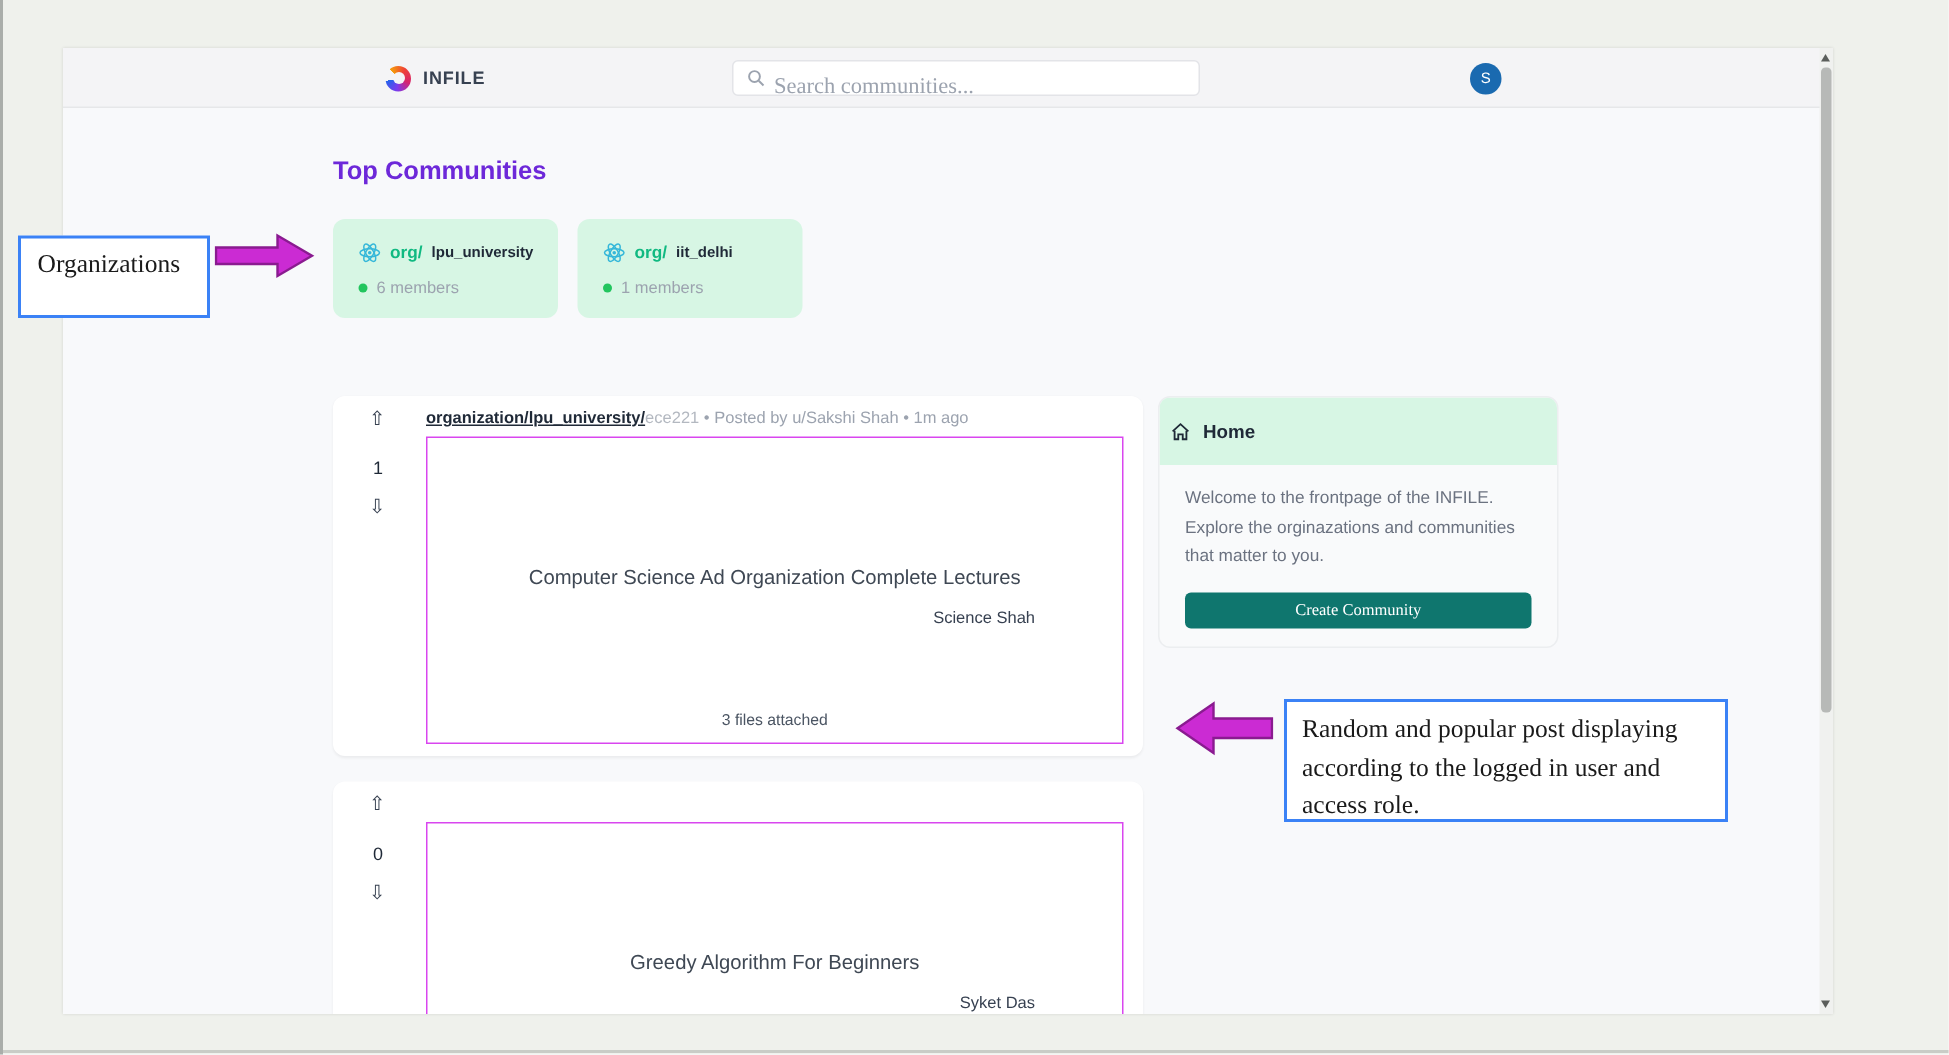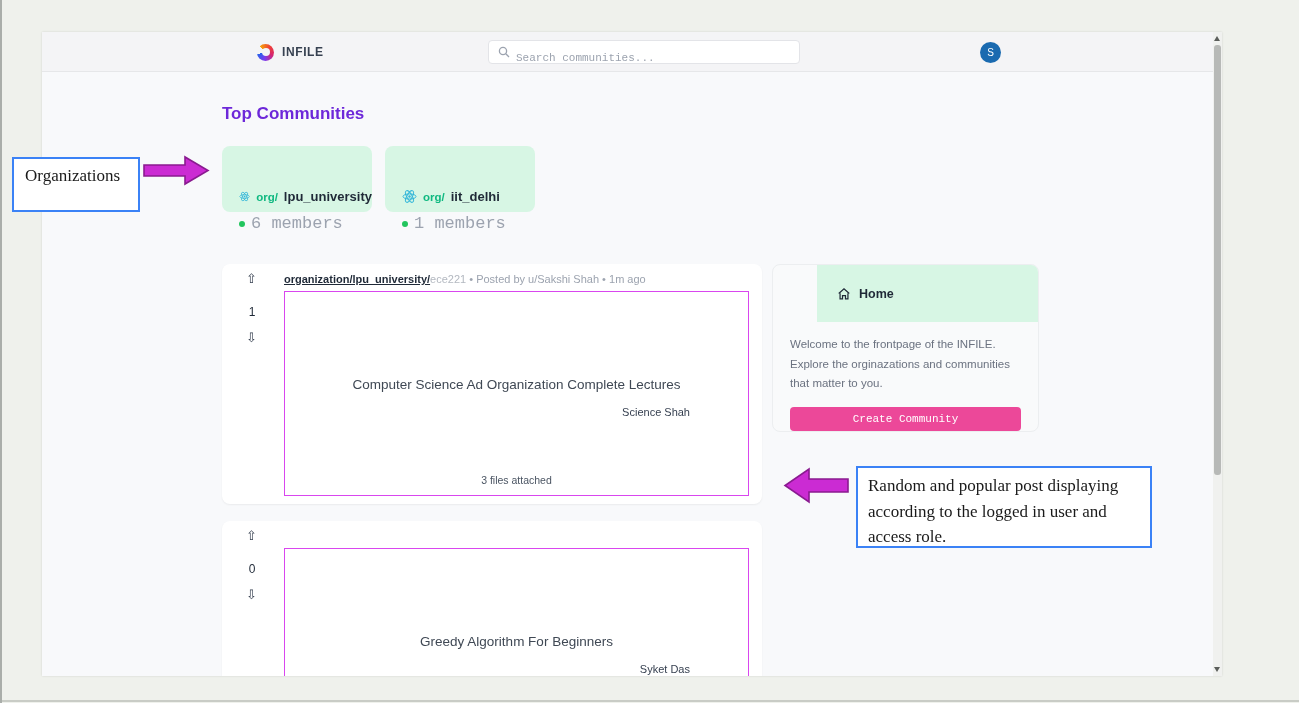--- a/index.html
+++ b/index.html
@@ -28,44 +28,44 @@
     position:relative;
   }
   .logo-swirl::after { content:""; position:absolute; left:4.5px; top:4.5px; width:8px; height:8px; border-radius:50%; background:#f4f4f6; }
   .brand-name { font-size:12px; font-weight:bold; color:#374151; letter-spacing:.6px; }
 
   .search-box {
     position:absolute; left:446px; top:8px; width:312px; height:24px;
     background:#ffffff; border:1px solid #e3e4e8; border-radius:4px;
     display:flex; align-items:center; padding:0 9px; gap:6px;
   }
-  .search-box input { border:none; outline:none; flex:1; font-size:11px; color:#374151; font-family:Liberation Mono, monospace; background:transparent;margin-top:12px; }
+  .search-box input { border:none; outline:none; flex:1; font-size:15px; color:#374151; font-family:Liberation Serif, serif; background:transparent;margin-top:12px; }
   .search-box input::placeholder { color:#9ca3af; }
 
   .avatar {
     position:absolute; left:938px; top:10px; width:21px; height:21px; border-radius:50%;
     background:#1a6ab0; color:#fff; font-size:10px; display:flex; align-items:center; justify-content:center;
   }
 
   
   .page-heading { position:absolute; left:180px; top:72px; font-size:17px; font-weight:bold; color:#6d28d9; }
 
   
   .community-card {
     position:absolute; top:114px; width:150px; height:66px; background:#d7f6e4; border-radius:8px;
     padding:15px 0 0 17px;
   }
   .community-card.c0 { left:180px; }
   .community-card.c1 { left:343px; }
-  .cc-row { display:flex; align-items:center; gap:6px;margin-top:28px; }
+  .cc-row { display:flex; align-items:center; gap:6px; }
   .cc-prefix { font-size:11.5px; font-weight:bold; color:#10b981; }
-  .cc-name { font-size:13px; font-weight:bold; color:#1f2937; }
+  .cc-name { font-size:10px; font-weight:bold; color:#1f2937; }
   .cc-members { display:flex; align-items:center; gap:6px; margin-top:10px; }
   .dot { width:6px; height:6px; border-radius:50%; background:#22c55e; }
-  .cc-members span.txt { font-size:17px; color:#9ca3af;font-family:Liberation Mono, monospace; }
+  .cc-members span.txt { font-size:11px; color:#9ca3af; }
 
   
   .post-card {
     position:absolute; left:180px; width:540px; background:#ffffff; border-radius:8px;
     box-shadow:0 1px 2px rgba(0,0,0,.06);
   }
   .post-card.p0 { top:232px; height:240px; }
   .post-card.p1 { top:489px; height:210px; }
   .vote-up   { position:absolute; left:24px; top:7px;  font-size:13px; color:#374151; cursor:pointer; }
   .vote-cnt  { position:absolute; left:22px; top:41px; width:16px; text-align:center; font-size:12px; color:#1f2937; }
@@ -80,27 +80,27 @@
   .post-card.p1 .post-body { bottom:-20px; }
   .post-title { text-align:center; margin-top:85px; font-size:13.5px; color:#3f4854; }
   .post-author { text-align:right; padding-right:58px; margin-top:14px; font-size:11px; color:#374151; }
   .post-files { position:absolute; left:0; bottom:9px; width:100%; text-align:center; font-size:10.5px; color:#4b5563; }
 
   
   .home-card {
     position:absolute; left:730px; top:232px; width:267px; height:168px;
     border-radius:8px; overflow:hidden; background:#f9fafb; border:1px solid #eceef0;
   }
-  .home-head { height:57px; background:#d7f6e4; display:flex; align-items:center; gap:8px; padding-left:20px;margin-left:44px; }
+  .home-head { height:45px; background:#d7f6e4; display:flex; align-items:center; gap:8px; padding-left:7px; }
   .home-title { font-size:12.5px; font-weight:bold; color:#1f2937; }
   .home-body { padding:13px 17px 0 17px; }
   .home-welcome { font-size:11.5px; color:#6b7280; line-height:1.7; }
   .create-btn {
-    margin-top:13px; width:100%; height:24px; background:#ec4899; border:none; border-radius:4px;
-    color:#ffffff; font-size:11px; font-family:Liberation Mono, monospace; cursor:pointer;
+    margin-top:13px; width:100%; height:24px; background:#0f766e; border:none; border-radius:4px;
+    color:#ffffff; font-size:11px; font-family:Liberation Serif, serif; cursor:pointer;
   }
 
   
   .scrollbar { position:absolute; right:0; top:0; width:9px; height:100%; background:#f0f1ef; }
   .sb-up    { position:absolute; top:4px; left:1px; width:0; height:0; border-left:3.5px solid transparent; border-right:3.5px solid transparent; border-bottom:5px solid #5b5e5b; }
   .sb-thumb { position:absolute; top:13px; left:1px; width:7px; height:430px; background:#b7b9b7; border-radius:3px; }
   .sb-down  { position:absolute; bottom:4px; left:1px; width:0; height:0; border-left:3.5px solid transparent; border-right:3.5px solid transparent; border-top:5px solid #5b5e5b; }
 
   
   .ann-box { position:absolute; background:#ffffff; border:2px solid #3b82f6; font-family:"Liberation Serif", serif; font-size:17px; color:#1a1a1a; line-height:1.5; }

